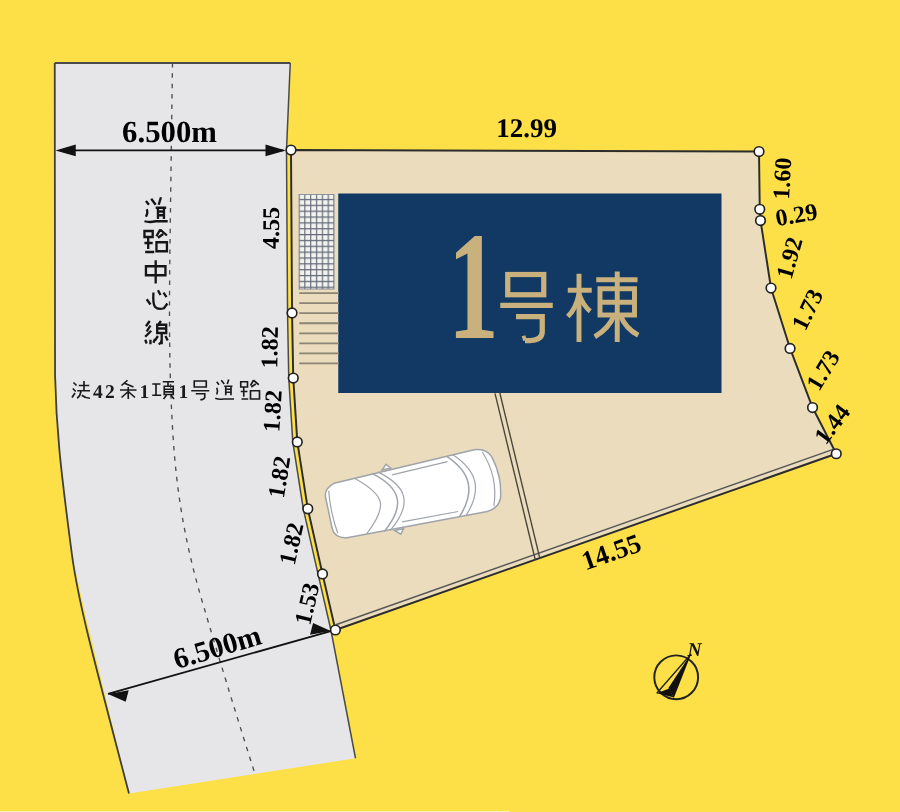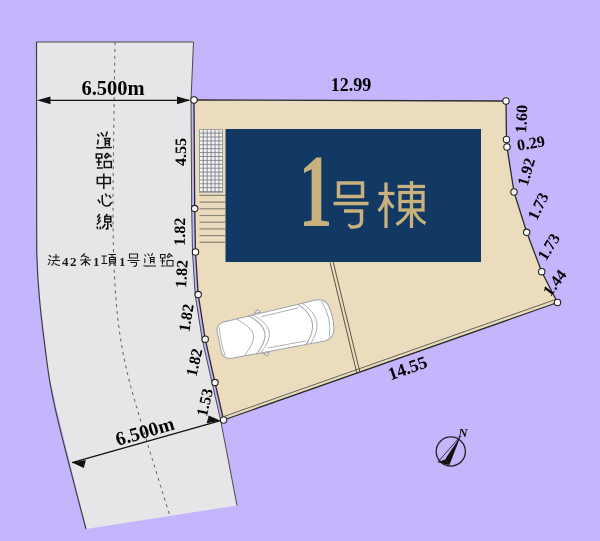--- a/index.html
+++ b/index.html
@@ -1,16 +1,16 @@
 <!DOCTYPE html>
 <html><head>
 <meta charset="utf-8">
 <style>
   html,body{margin:0;padding:0;background:#ffffff;}
-  .wrap{width:600px;height:541px;position:relative;overflow:hidden;background:#c4b5fd;}
+  .wrap{width:600px;height:541px;position:relative;overflow:hidden;background:#fde047;}
   svg{display:block;}
   text{font-family:"Liberation Serif", serif;}
 </style>
 </head>
 <body>
 <div class="wrap">
 <svg width="600" height="541" viewBox="0 0 600 541">
 <defs>
   <pattern id="gridp" width="3.9" height="3.9" patternUnits="userSpaceOnUse">
     <rect width="3.9" height="3.9" fill="#f2f2ee"></rect>

